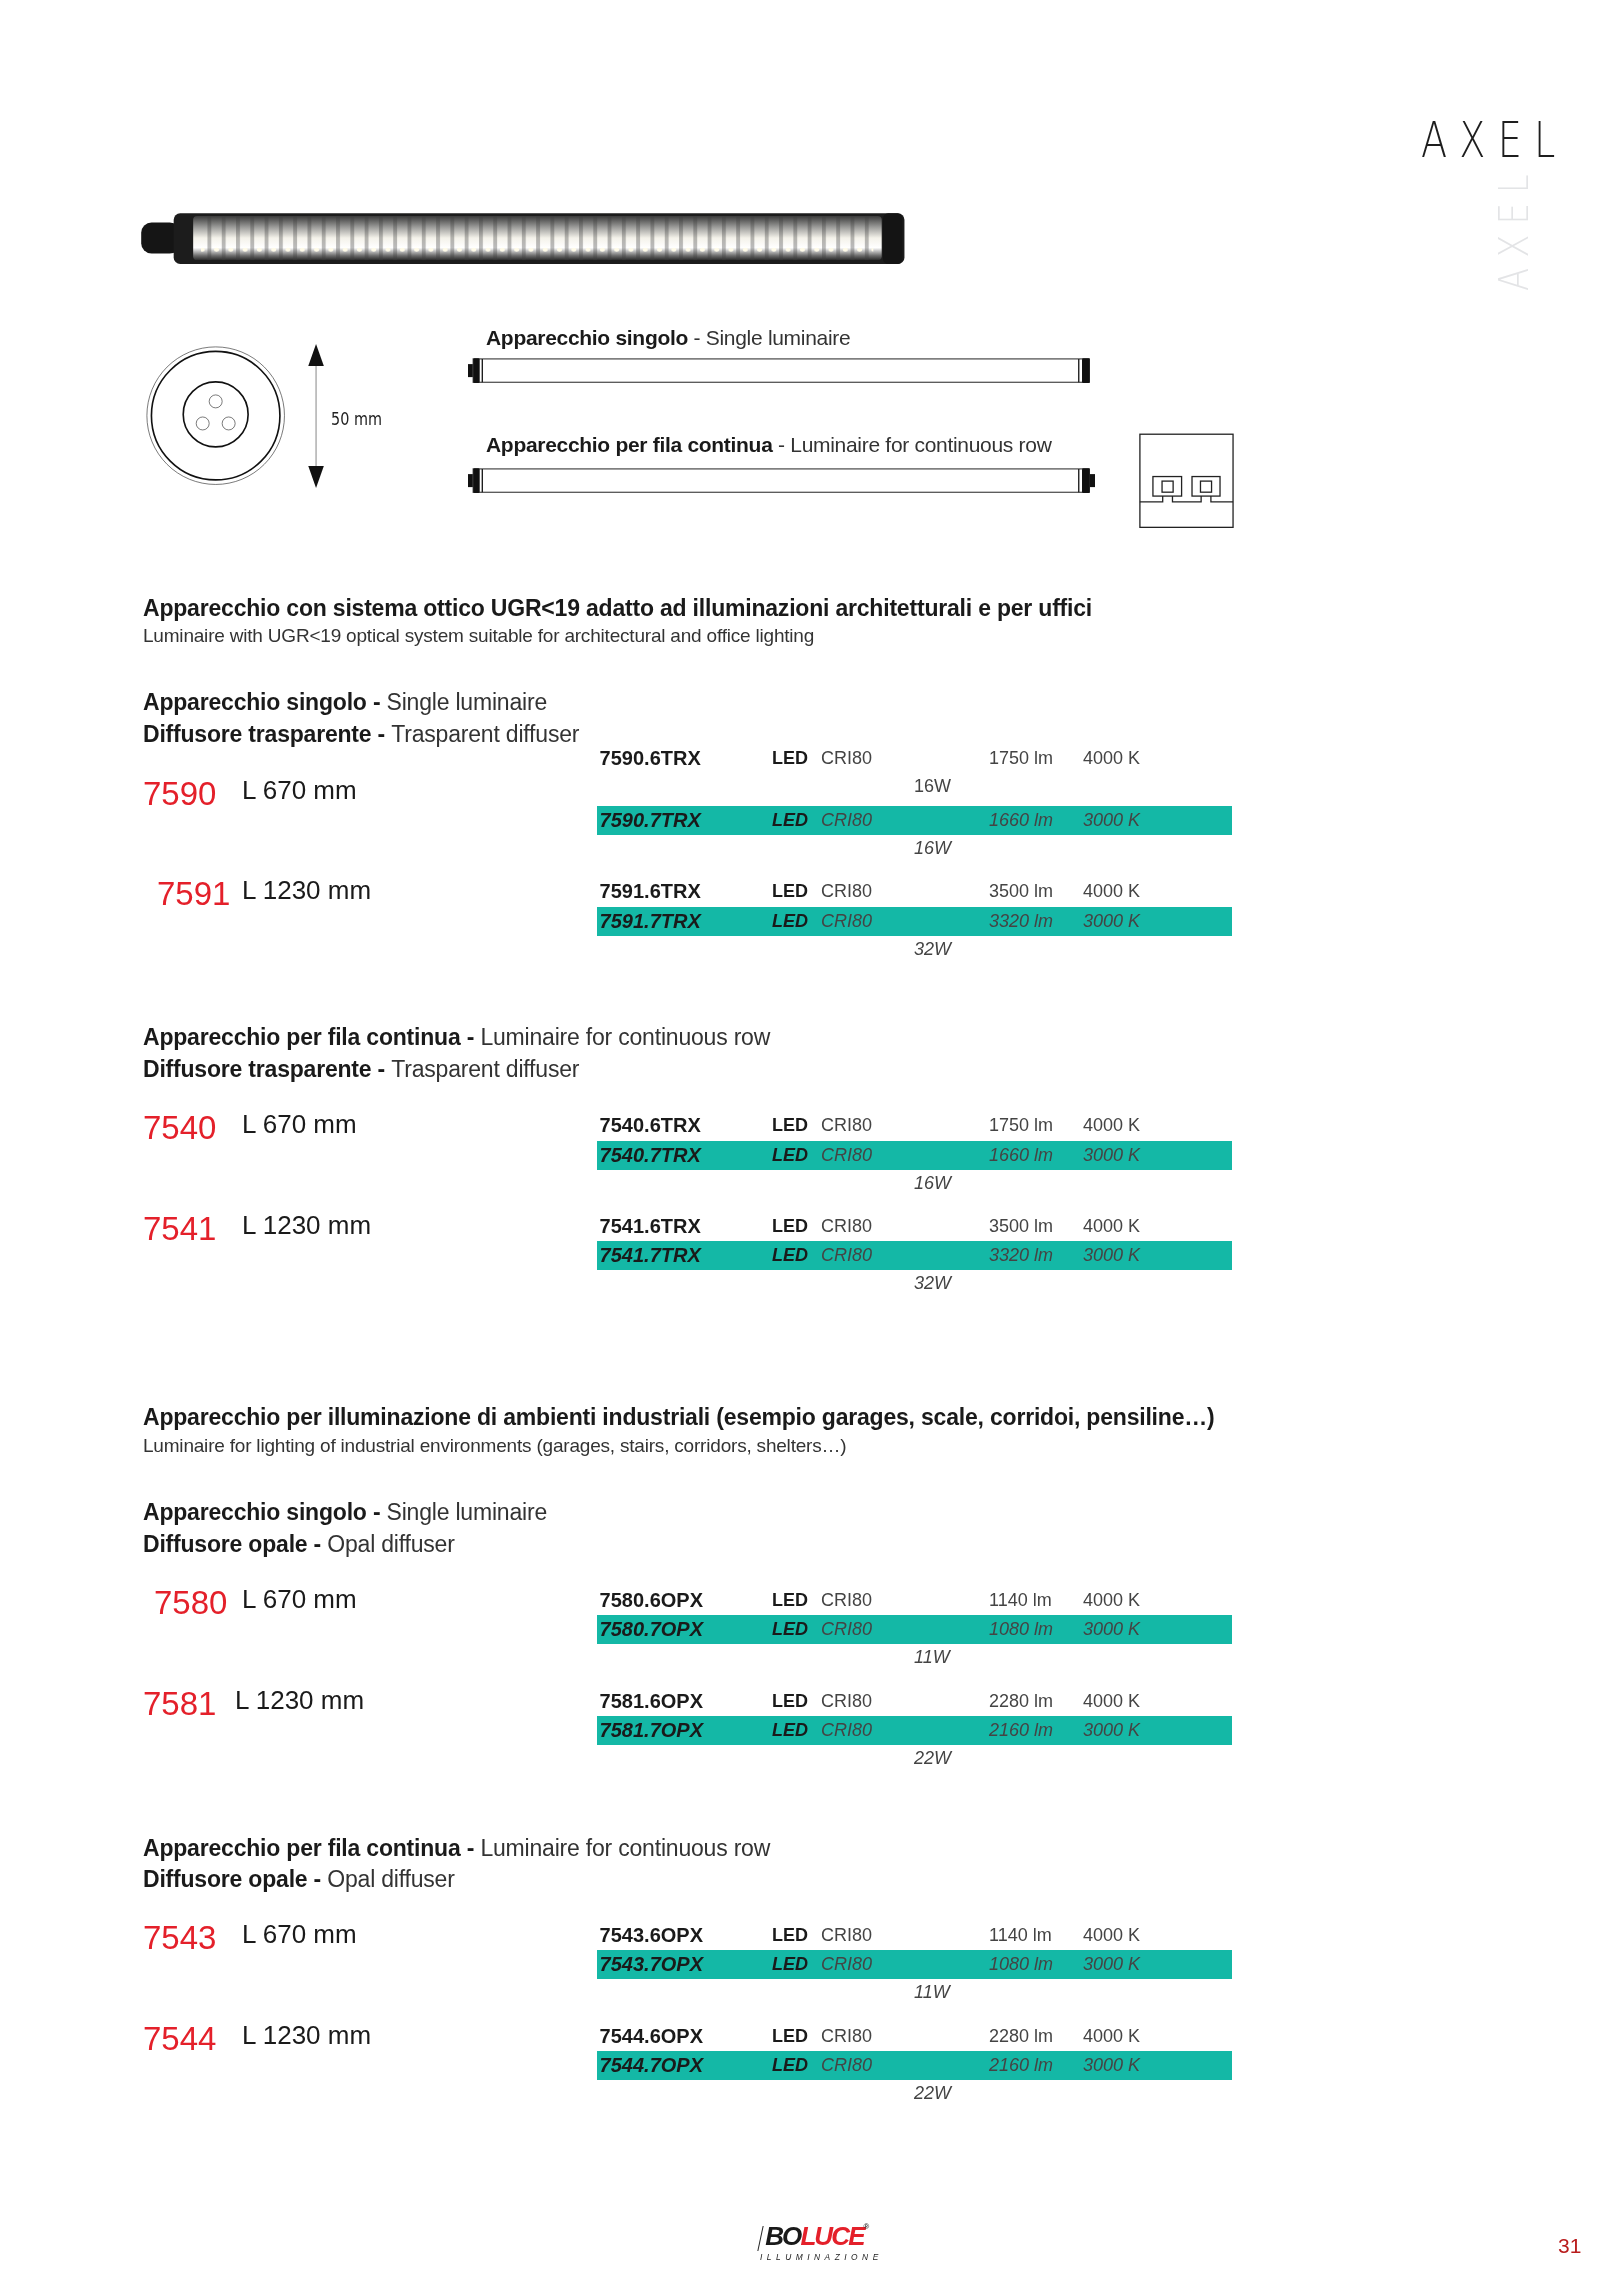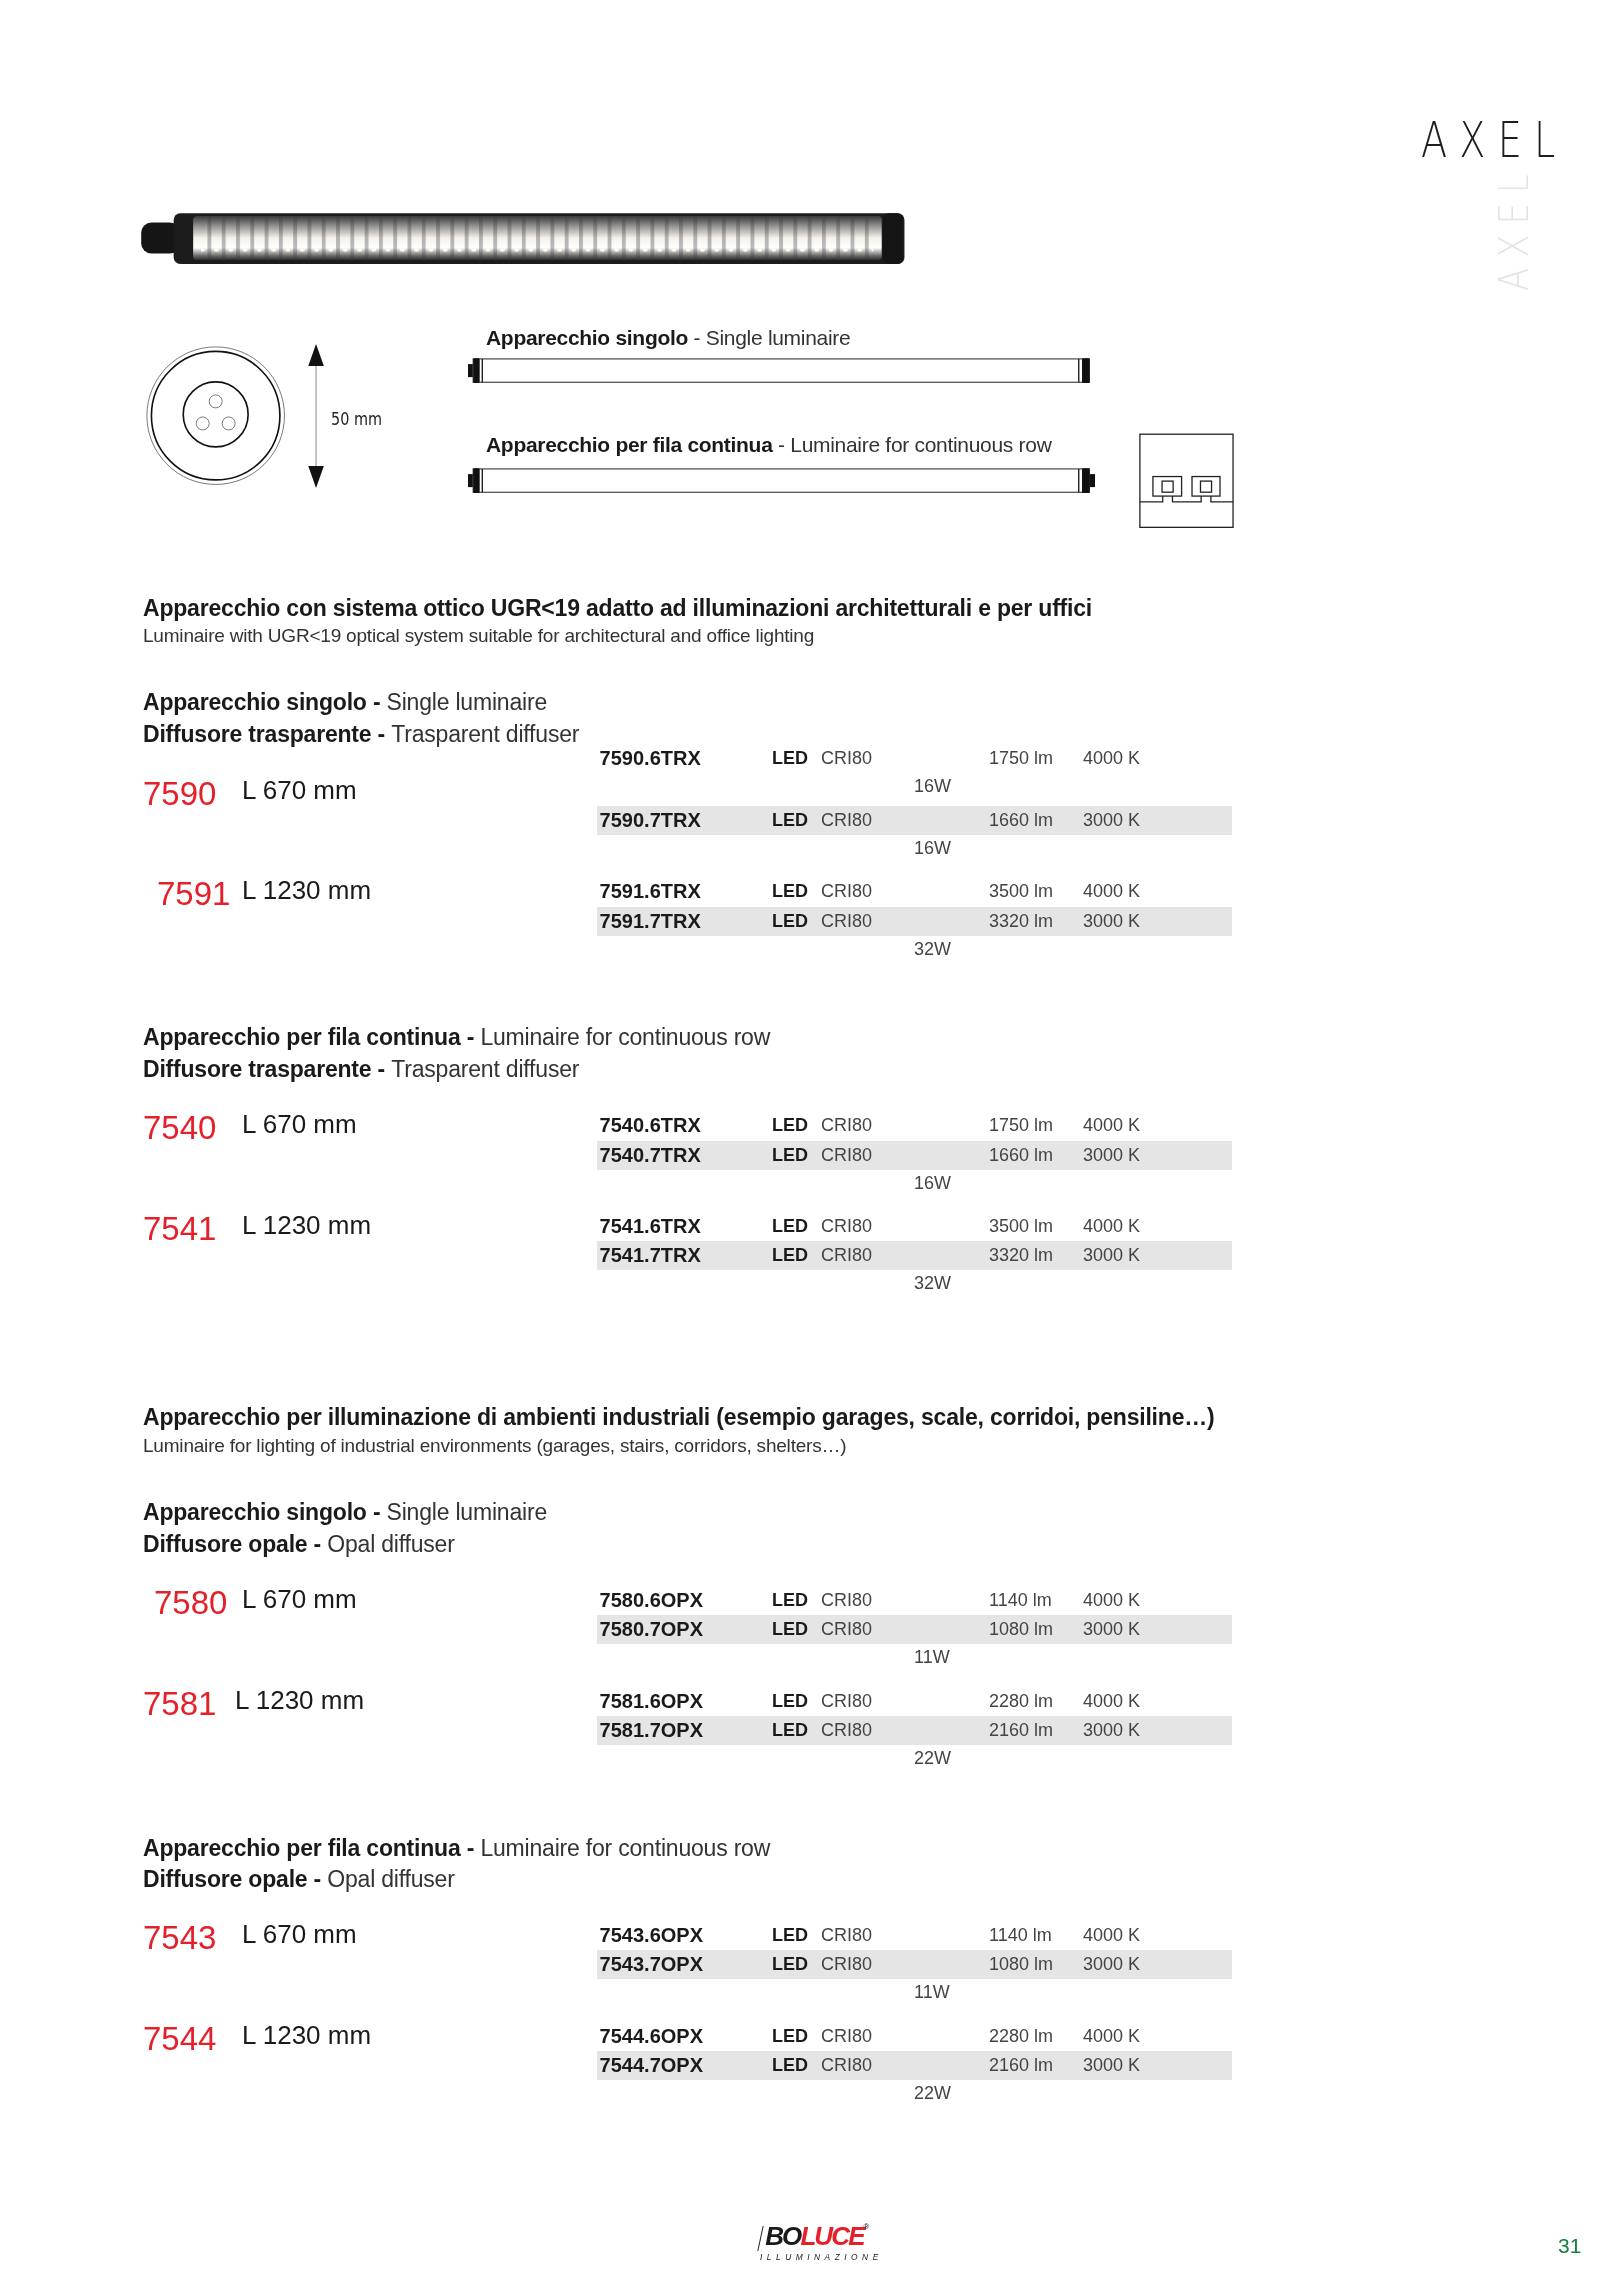--- a/index.html
+++ b/index.html
@@ -30,31 +30,31 @@
   .h-it { font-size: 23px; font-weight: bold; color: #1a1a1a; white-space: nowrap; letter-spacing: -0.2px; }
   .h-en { font-size: 19px; font-weight: normal; color: #333; white-space: nowrap; letter-spacing: -0.2px; }
   .sub { font-size: 23px; white-space: nowrap; letter-spacing: -0.2px; }
   .sub .b { font-weight: bold; color: #1a1a1a; }
   .sub .n { font-weight: normal; color: #333; }
 
   .model-code { font-size: 33px; color: #e4202a; font-weight: normal; white-space: nowrap; }
   .model-len { font-size: 26px; color: #1a1a1a; font-weight: normal; white-space: nowrap; }
 
   .spec-row { left: 597px; width: 635px; height: 29px; }
-  .spec-row.alt { background: #e5e5e5; }
+  .spec-row.alt { background: #14b8a6; font-style: italic; }
   .spec-row span { position: absolute; top: 3.9px; font-size: 18px; white-space: nowrap; }
   .c-code { left: 2.6px; font-size: 20px !important; font-weight: bold; color: #1a1a1a; top: 2.6px !important; }
   .c-led { left: 175px; font-weight: bold; color: #1a1a1a; }
   .c-cri { left: 224px; color: #444; }
   .c-w { left: 317px; color: #444; margin-top: 28px; }
   .c-lm { left: 392px; color: #444; }
   .c-k { left: 486px; color: #444; }
 
   .footer-logo { left: 760px; top: 2226px; width: 117px; height: 39px; }
-  .page-number { left: 1558px; top: 2234px; font-size: 21px; color: #15803d; }
+  .page-number { left: 1558px; top: 2234px; font-size: 21px; color: #b91c1c; }
 </style>
 </head>
 <body>
 
 <div class="abs brand-title">AXEL</div>
 <div class="abs brand-vertical">
   <span>AXEL</span>
 </div>
 
 <div class="abs photo">

